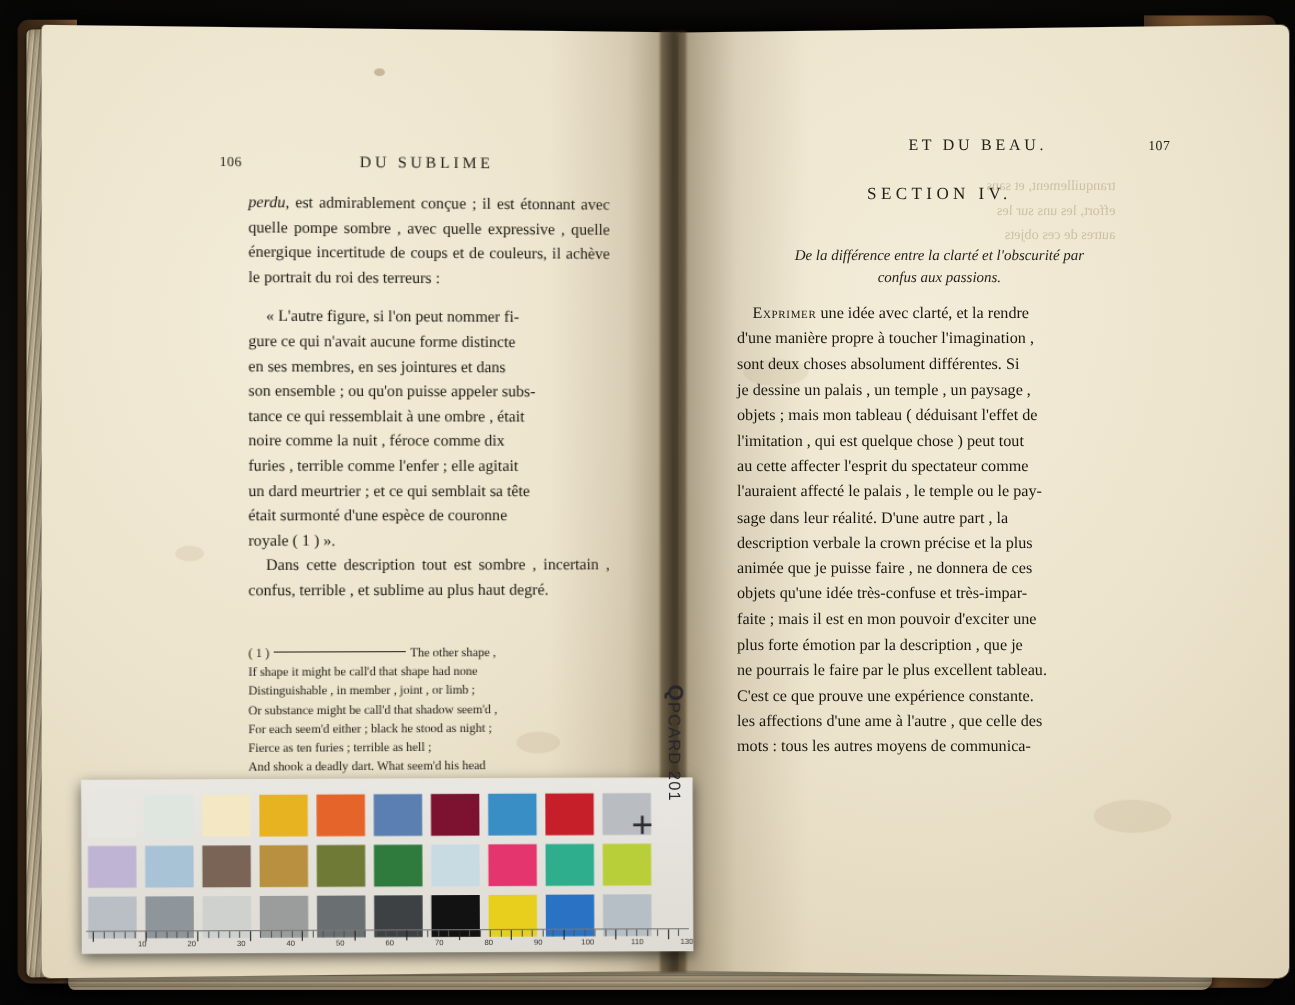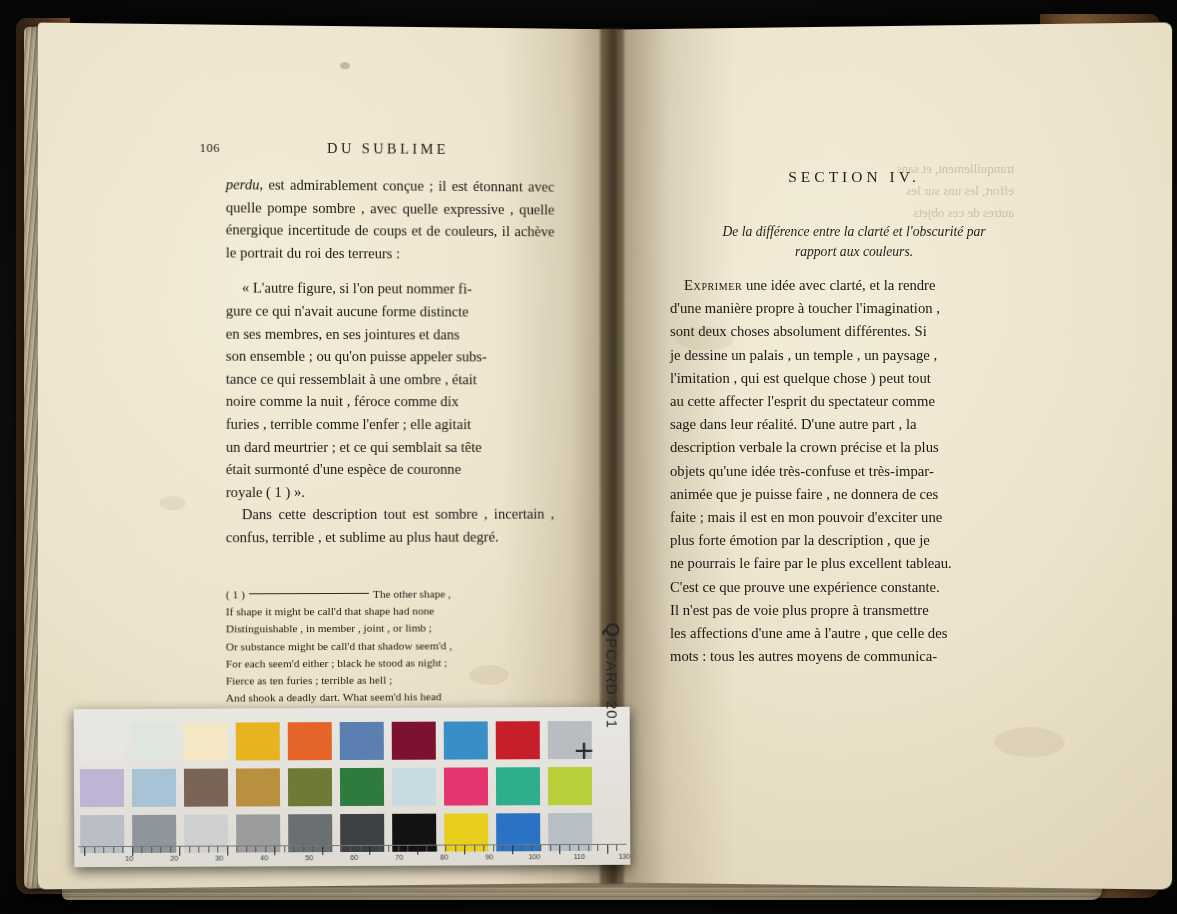--- a/index.html
+++ b/index.html
@@ -398,46 +398,51 @@
       <div class="stain" style="left:60px;top:300px;width:60px;height:24px;background:rgba(150,125,80,.10);"></div>
       <div class="stain" style="left:380px;top:700px;width:70px;height:30px;background:rgba(150,125,80,.12);"></div>
     </div>
 
     <div class="ghost">
       <div>tranquillement, et sans</div>
       <div>effort, les uns sur les</div>
       <div>autres de ces objets</div>
     </div>
 
+    <div class="textblock page-head" style="left:720px;top:116px;width:330px;">
+      <span class="run-title">ET DU BEAU.</span>
+      <span class="folio">107</span>
+    </div>
 
     <div class="section-title">SECTION IV.</div>
     <div class="section-sub">
       <div>De la différence entre la clarté et l'obscurité par</div>
-      <div>rapport aux couleurs.</div>
+      <div>confus aux passions.</div>
     </div>
 
     <div class="body-r">
       <div>
         <span style="display:inline-block;width:14px;"></span><span class="smallcaps">Exprimer</span>
         <span>une idée avec clarté, et la rendre</span>
       </div>
       <div>d'une manière propre à toucher l'imagination ,</div>
       <div>sont deux choses absolument différentes. Si</div>
       <div>je dessine un palais , un temple , un paysage ,</div>
+      <div>objets ; mais mon tableau ( déduisant l'effet de</div>
       <div>l'imitation , qui est quelque chose ) peut tout</div>
       <div>au cette affecter l'esprit du spectateur comme</div>
+      <div>l'auraient affecté le palais , le temple ou le pay-</div>
       <div>sage dans leur réalité. D'une autre part , la</div>
       <div>description verbale la crown précise et la plus</div>
+      <div>animée que je puisse faire , ne donnera de ces</div>
       <div>objets qu'une idée très-confuse et très-impar-</div>
-      <div>animée que je puisse faire , ne donnera de ces</div>
       <div>faite ; mais il est en mon pouvoir d'exciter une</div>
       <div>plus forte émotion par la description , que je</div>
       <div>ne pourrais le faire par le plus excellent tableau.</div>
       <div>C'est ce que prouve une expérience constante.</div>
-      <div>Il n'est pas de voie plus propre à transmettre</div>
       <div>les affections d'une ame à l'autre , que celle des</div>
       <div>mots : tous les autres moyens de communica-</div>
     </div>
 
     <div class="gutter"></div>
   </div>
 
   <div class="colorcard">
     <div class="swatch-grid">
         <div class="swatch" style="background: rgb(232, 230, 225);"></div>

